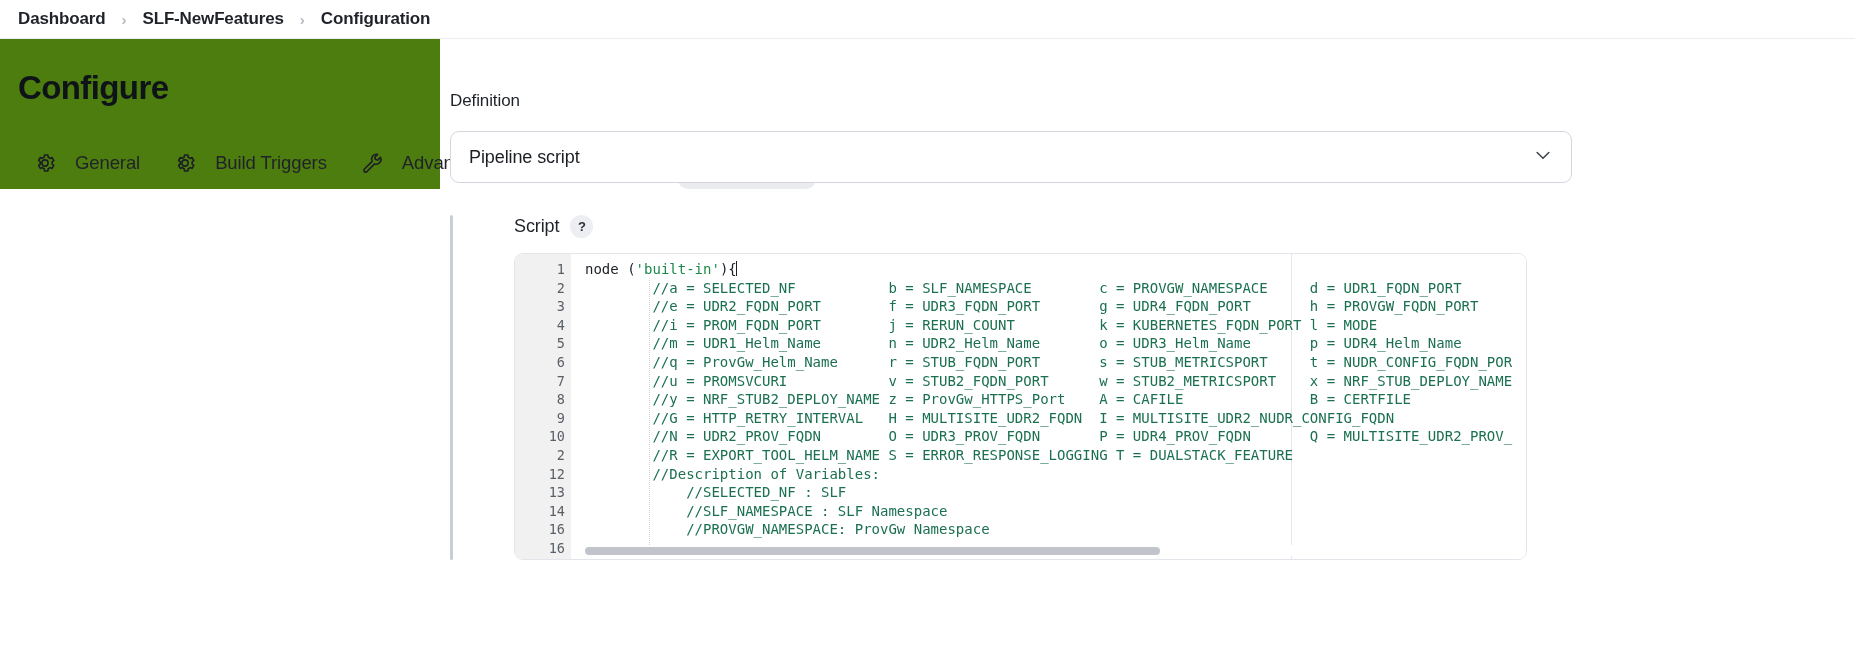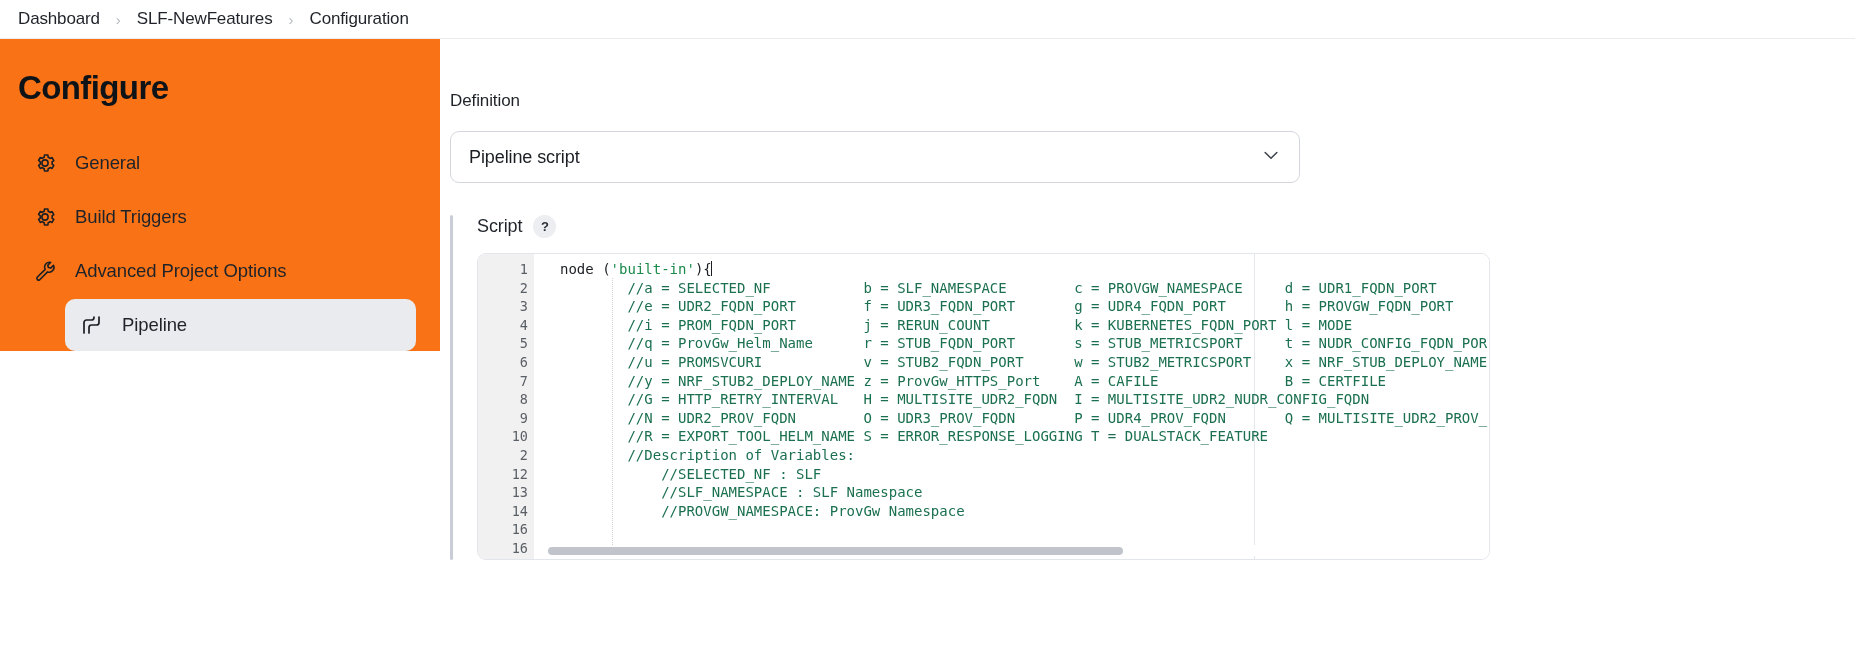--- a/index.html
+++ b/index.html
@@ -13,20 +13,21 @@
   }
 
   
   #breadcrumb-bar {
     height: 39px;
     background: #ffffff;
     display: flex;
     align-items: center;
     padding-left: 8px;
     border-bottom: 1px solid #ebecf0;
+    font-weight: bold;
   }
   .crumb {
     font-size: 17px;
     color: #1f2329;
     padding: 4px 10px;
     border-radius: 4px;
     white-space: nowrap;
     letter-spacing: -0.15px;
   }
   .crumb-sep {
@@ -42,31 +43,31 @@
     align-items: flex-start;
     height: 616px;
     background: #fff;
   }
 
   
   #configure-panel {
     width: 440px;
     flex: 0 0 440px;
     padding: 30px 24px 0 18px;
-    background: #f97316;
+    background: #4d7c0f;
   }
   #page-title {
     font-size: 33px;
     font-weight: 700;
     color: #0e1318;
     letter-spacing: -0.6px;
     margin: 0 0 30px 0;
     padding-left: 0px;
   }
-  #sidebar-nav { display: flex; flex-direction: column; gap: 2px; }
+  #sidebar-nav { display: flex; flex-direction: row; gap: 2px; }
   .sidebar-item {
     display: flex;
     align-items: center;
     gap: 17px;
     height: 52px;
     padding: 0 16px 0 14px;
     border-radius: 10px;
     cursor: pointer;
     color: #1f2329;
   }
@@ -91,21 +92,21 @@
     min-width: 0;
   }
   #definition-label {
     font-size: 17px;
     color: #1f2329;
     margin-bottom: 20px;
     letter-spacing: -0.1px;
   }
   #definition-select {
     position: relative;
-    width: 850px;
+    width: 1122px;
     height: 52px;
     border: 1px solid #d3d7dd;
     border-radius: 9px;
     background: #fff;
     display: flex;
     align-items: center;
     padding: 0 18px;
     cursor: pointer;
   }
   #definition-select .sel-value {
@@ -118,20 +119,21 @@
     right: 18px; top: 50%;
     transform: translateY(-50%);
     color: #3c4249;
   }
 
   
   #script-section {
     margin-top: 32px;
     display: flex;
     align-items: flex-start;
+    gap: 37px;
   }
   #script-rail {
     width: 3px;
     background: #c9ced6;
     align-self: stretch;
     min-height: 337px;
     margin-right: 24px;
     border-radius: 2px;
   }
   #script-col { flex: 1 1 auto; min-width: 0; }
@@ -213,21 +215,20 @@
     background: #e4e7eb;
   }
   .code-row {
     height: 18.6px;
     line-height: 18.6px;
     font-size: 14px;
     white-space: pre;
     color: #1b7050;
     position: relative;
     z-index: 2;
-    margin-left: 12px;
   }
   .code-row .kw { color: #1b1f24; }
   .code-row .str { color: #1a8a4b; }
   .code-row .pn { color: #1b1f24; }
   .cursor {
     display: inline-block;
     width: 1px; height: 15px;
     background: #1b1f24;
     vertical-align: -2px;
     margin-left: -1px;
@@ -351,20 +352,21 @@
               <div class="gutter-row">17</div>
             </div>
           <div id="code-area">
             <div class="indent-guide" style="left:78px;"></div>
             <div class="print-margin" style="left:720px;"></div>
             <div id="code-lines">
                 <div class="code-row"><span class="kw">node </span><span class="pn">(</span><span class="str">'built-in'</span><span class="pn">){</span><span class="cursor"></span></div>
                 <div class="code-row">        //a = SELECTED_NF           b = SLF_NAMESPACE        c = PROVGW_NAMESPACE     d = UDR1_FQDN_PORT</div>
                 <div class="code-row">        //e = UDR2_FQDN_PORT        f = UDR3_FQDN_PORT       g = UDR4_FQDN_PORT       h = PROVGW_FQDN_PORT</div>
                 <div class="code-row">        //i = PROM_FQDN_PORT        j = RERUN_COUNT          k = KUBERNETES_FQDN_PORT l = MODE</div>
+                <div class="code-row">        //m = UDR1_Helm_Name        n = UDR2_Helm_Name       o = UDR3_Helm_Name       p = UDR4_Helm_Name</div>
                 <div class="code-row">        //q = ProvGw_Helm_Name      r = STUB_FQDN_PORT       s = STUB_METRICSPORT     t = NUDR_CONFIG_FQDN_POR</div>
                 <div class="code-row">        //u = PROMSVCURI            v = STUB2_FQDN_PORT      w = STUB2_METRICSPORT    x = NRF_STUB_DEPLOY_NAME</div>
                 <div class="code-row">        //y = NRF_STUB2_DEPLOY_NAME z = ProvGw_HTTPS_Port    A = CAFILE               B = CERTFILE</div>
                 <div class="code-row">        //G = HTTP_RETRY_INTERVAL   H = MULTISITE_UDR2_FQDN  I = MULTISITE_UDR2_NUDR_CONFIG_FQDN</div>
                 <div class="code-row">        //N = UDR2_PROV_FQDN        O = UDR3_PROV_FQDN       P = UDR4_PROV_FQDN       Q = MULTISITE_UDR2_PROV_</div>
                 <div class="code-row">        //R = EXPORT_TOOL_HELM_NAME S = ERROR_RESPONSE_LOGGING T = DUALSTACK_FEATURE</div>
                 <div class="code-row">        //Description of Variables:</div>
                 <div class="code-row">            //SELECTED_NF : SLF</div>
                 <div class="code-row">            //SLF_NAMESPACE : SLF Namespace</div>
                 <div class="code-row">            //PROVGW_NAMESPACE: ProvGw Namespace</div>

